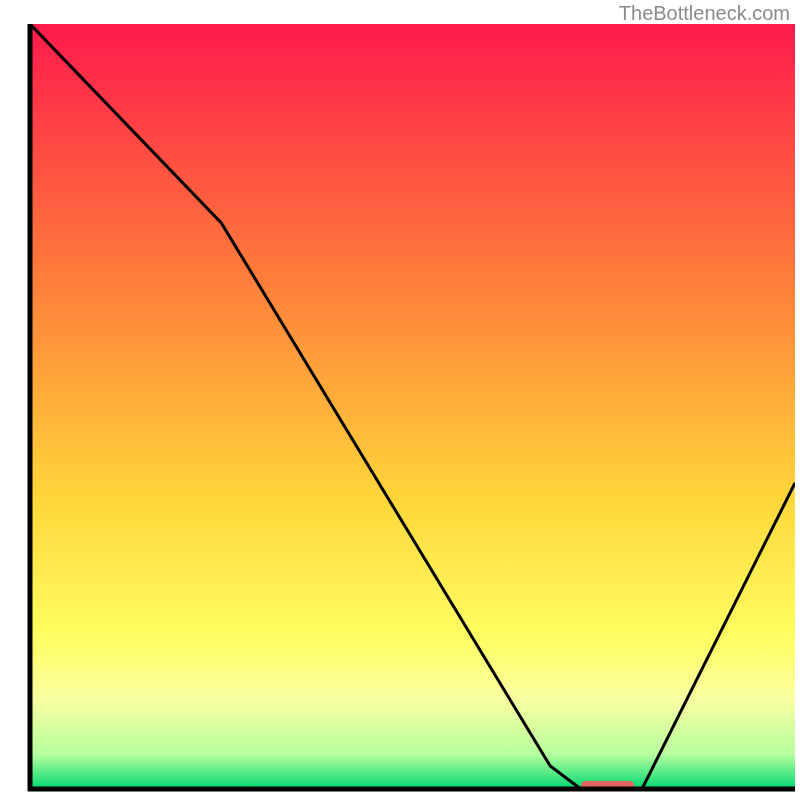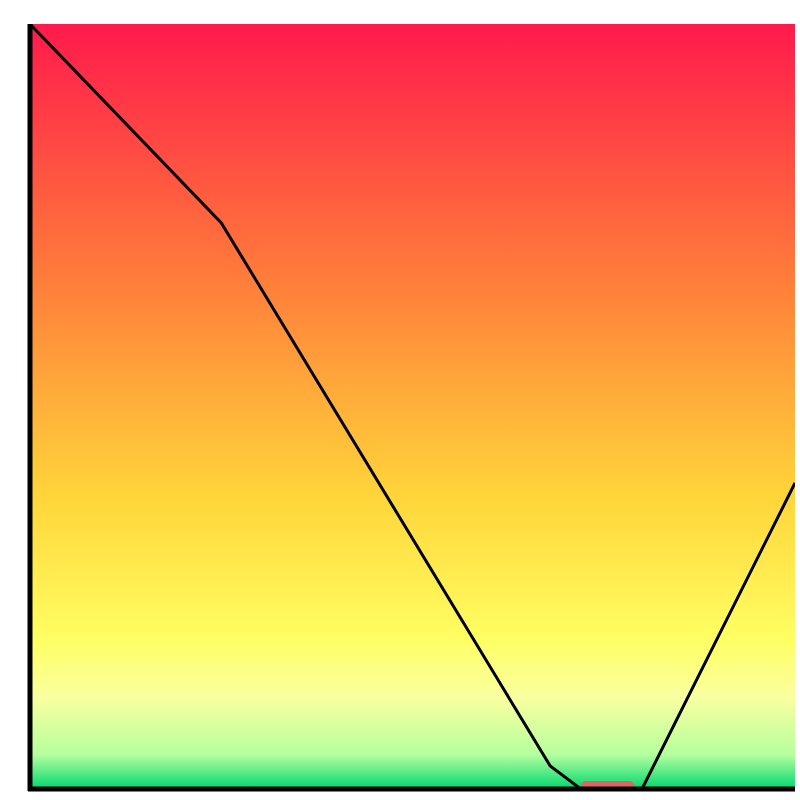--- a/index.html
+++ b/index.html
@@ -31,20 +31,21 @@
     left: 0;
     width: 800px;
     height: 800px;
     z-index: 5;
   }
 </style>
 </head>
 <body>
 
 <div class="container">
+  <div class="watermark">TheBottleneck.com</div>
 
   <svg class="plot" viewBox="0 0 800 800">
     <defs>
       <linearGradient id="bg-grad" x1="0" y1="0" x2="0" y2="1">
           <stop offset="0%" stop-color="#FF1A4C"></stop>
           <stop offset="33%" stop-color="#FF7C3A"></stop>
           <stop offset="62%" stop-color="#FFD63A"></stop>
           <stop offset="80.5%" stop-color="#FFFF63"></stop>
           <stop offset="88%" stop-color="#FAFFA0"></stop>
           <stop offset="95.5%" stop-color="#B6FF9E"></stop>

